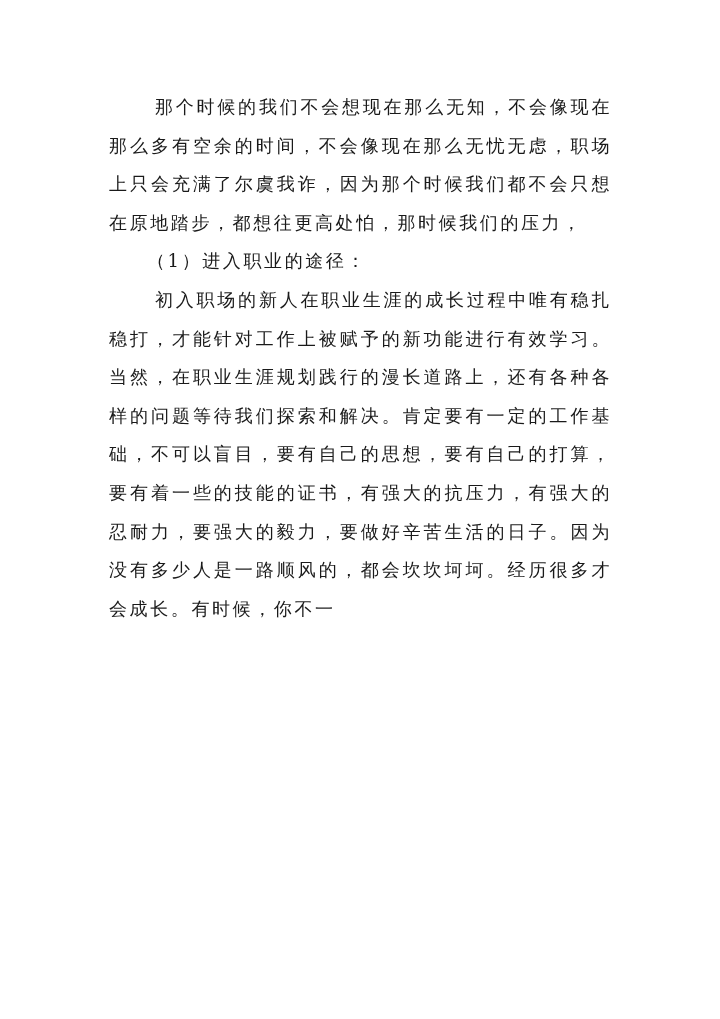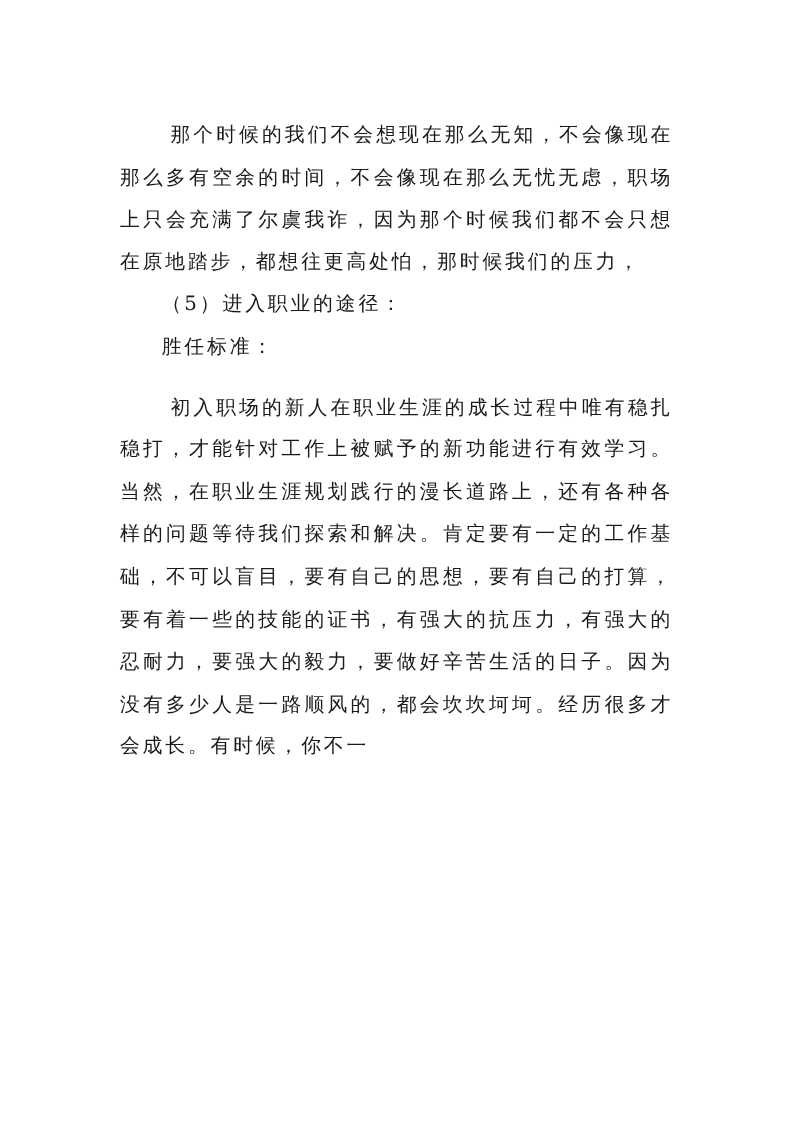--- a/index.html
+++ b/index.html
@@ -14,24 +14,23 @@
     font-size: 18px;
     line-height: 38.6px;
   }
   .para {
     margin: 0;
     text-align: justify;
     text-align-last: left;
     letter-spacing: 2.6px;
     word-break: break-all;
   }
-  .indent { text-indent: 46px; margin-top: 16px; }
+  .indent { text-indent: 46px; }
   .heading { text-indent: 38px; }
 </style>
 </head>
 <body>
 
 <div class="page">
   <p class="para indent">那个时候的我们不会想现在那么无知，不会像现在那么多有空余的时间，不会像现在那么无忧无虑，职场上只会充满了尔虞我诈，因为那个时候我们都不会只想在原地踏步，都想往更高处怕，那时候我们的压力，</p>
-  <p class="para heading">（5）进入职业的途径：</p>
-  <p class="para heading">胜任标准：</p>
+  <p class="para heading">（1）进入职业的途径：</p>
   <p class="para indent">初入职场的新人在职业生涯的成长过程中唯有稳扎稳打，才能针对工作上被赋予的新功能进行有效学习。当然，在职业生涯规划践行的漫长道路上，还有各种各样的问题等待我们探索和解决。肯定要有一定的工作基础，不可以盲目，要有自己的思想，要有自己的打算，要有着一些的技能的证书，有强大的抗压力，有强大的忍耐力，要强大的毅力，要做好辛苦生活的日子。因为没有多少人是一路顺风的，都会坎坎坷坷。经历很多才会成长。有时候，你不一</p>
 </div>
 
 </body></html>

